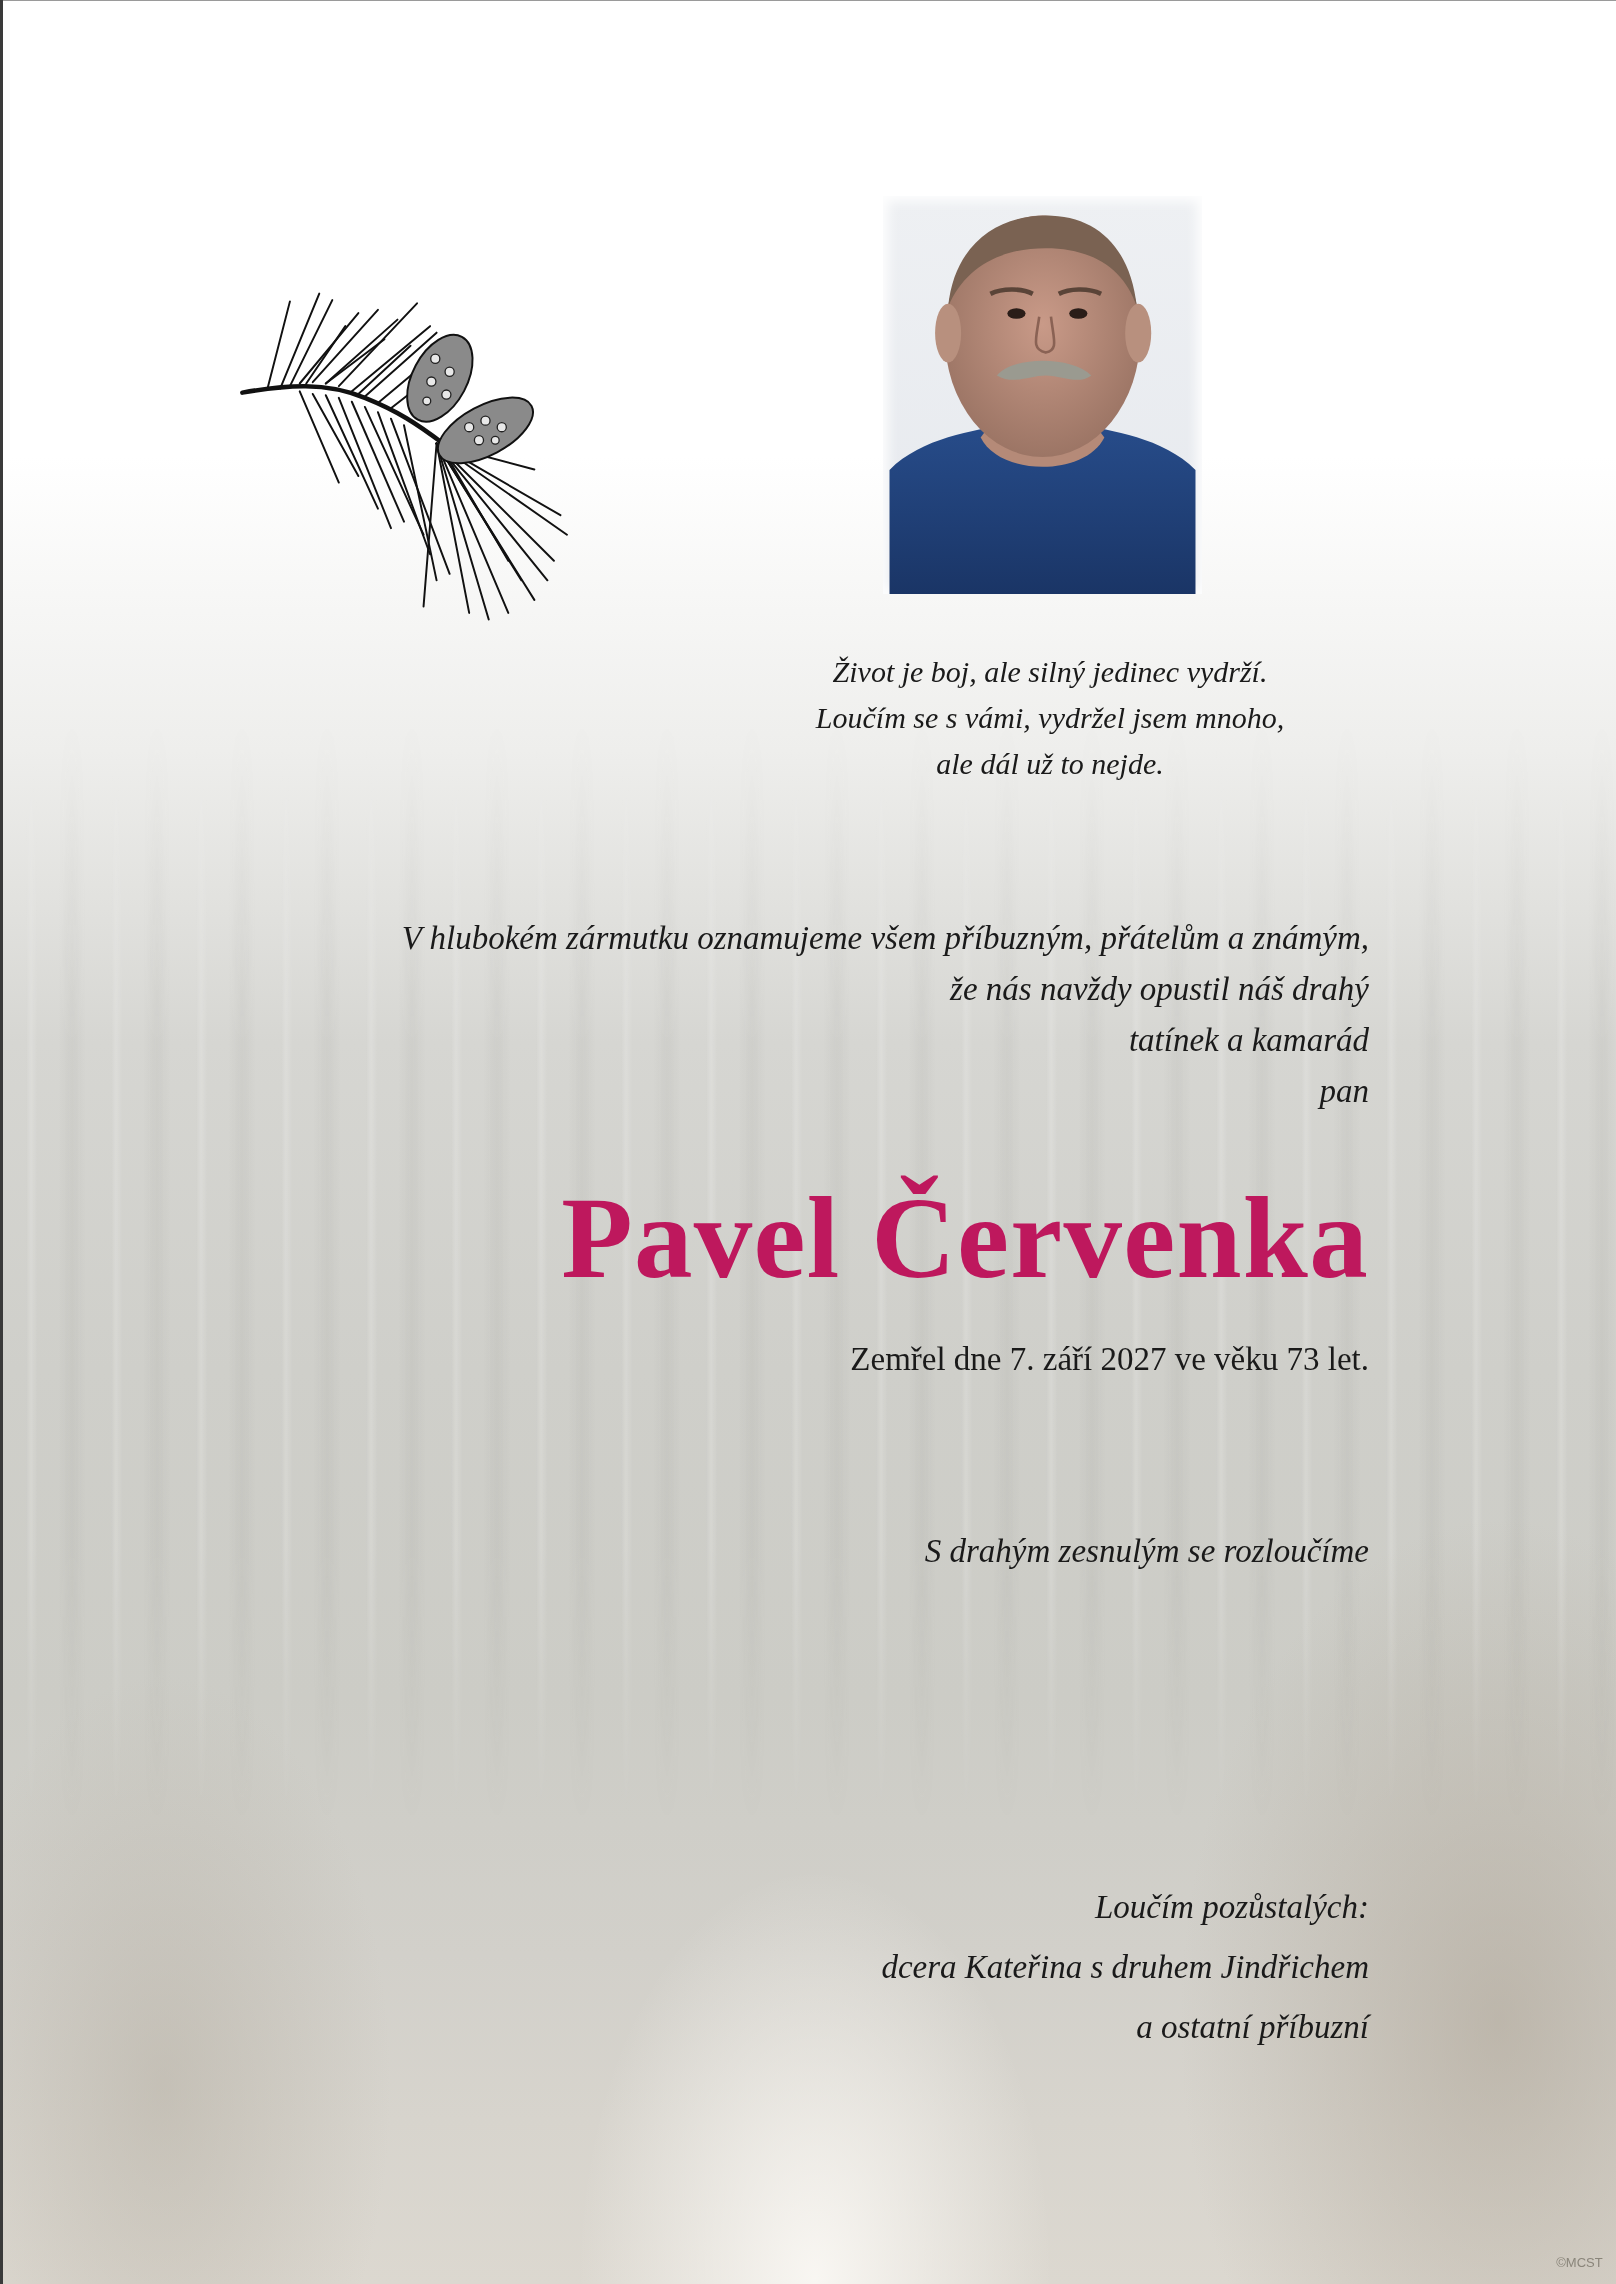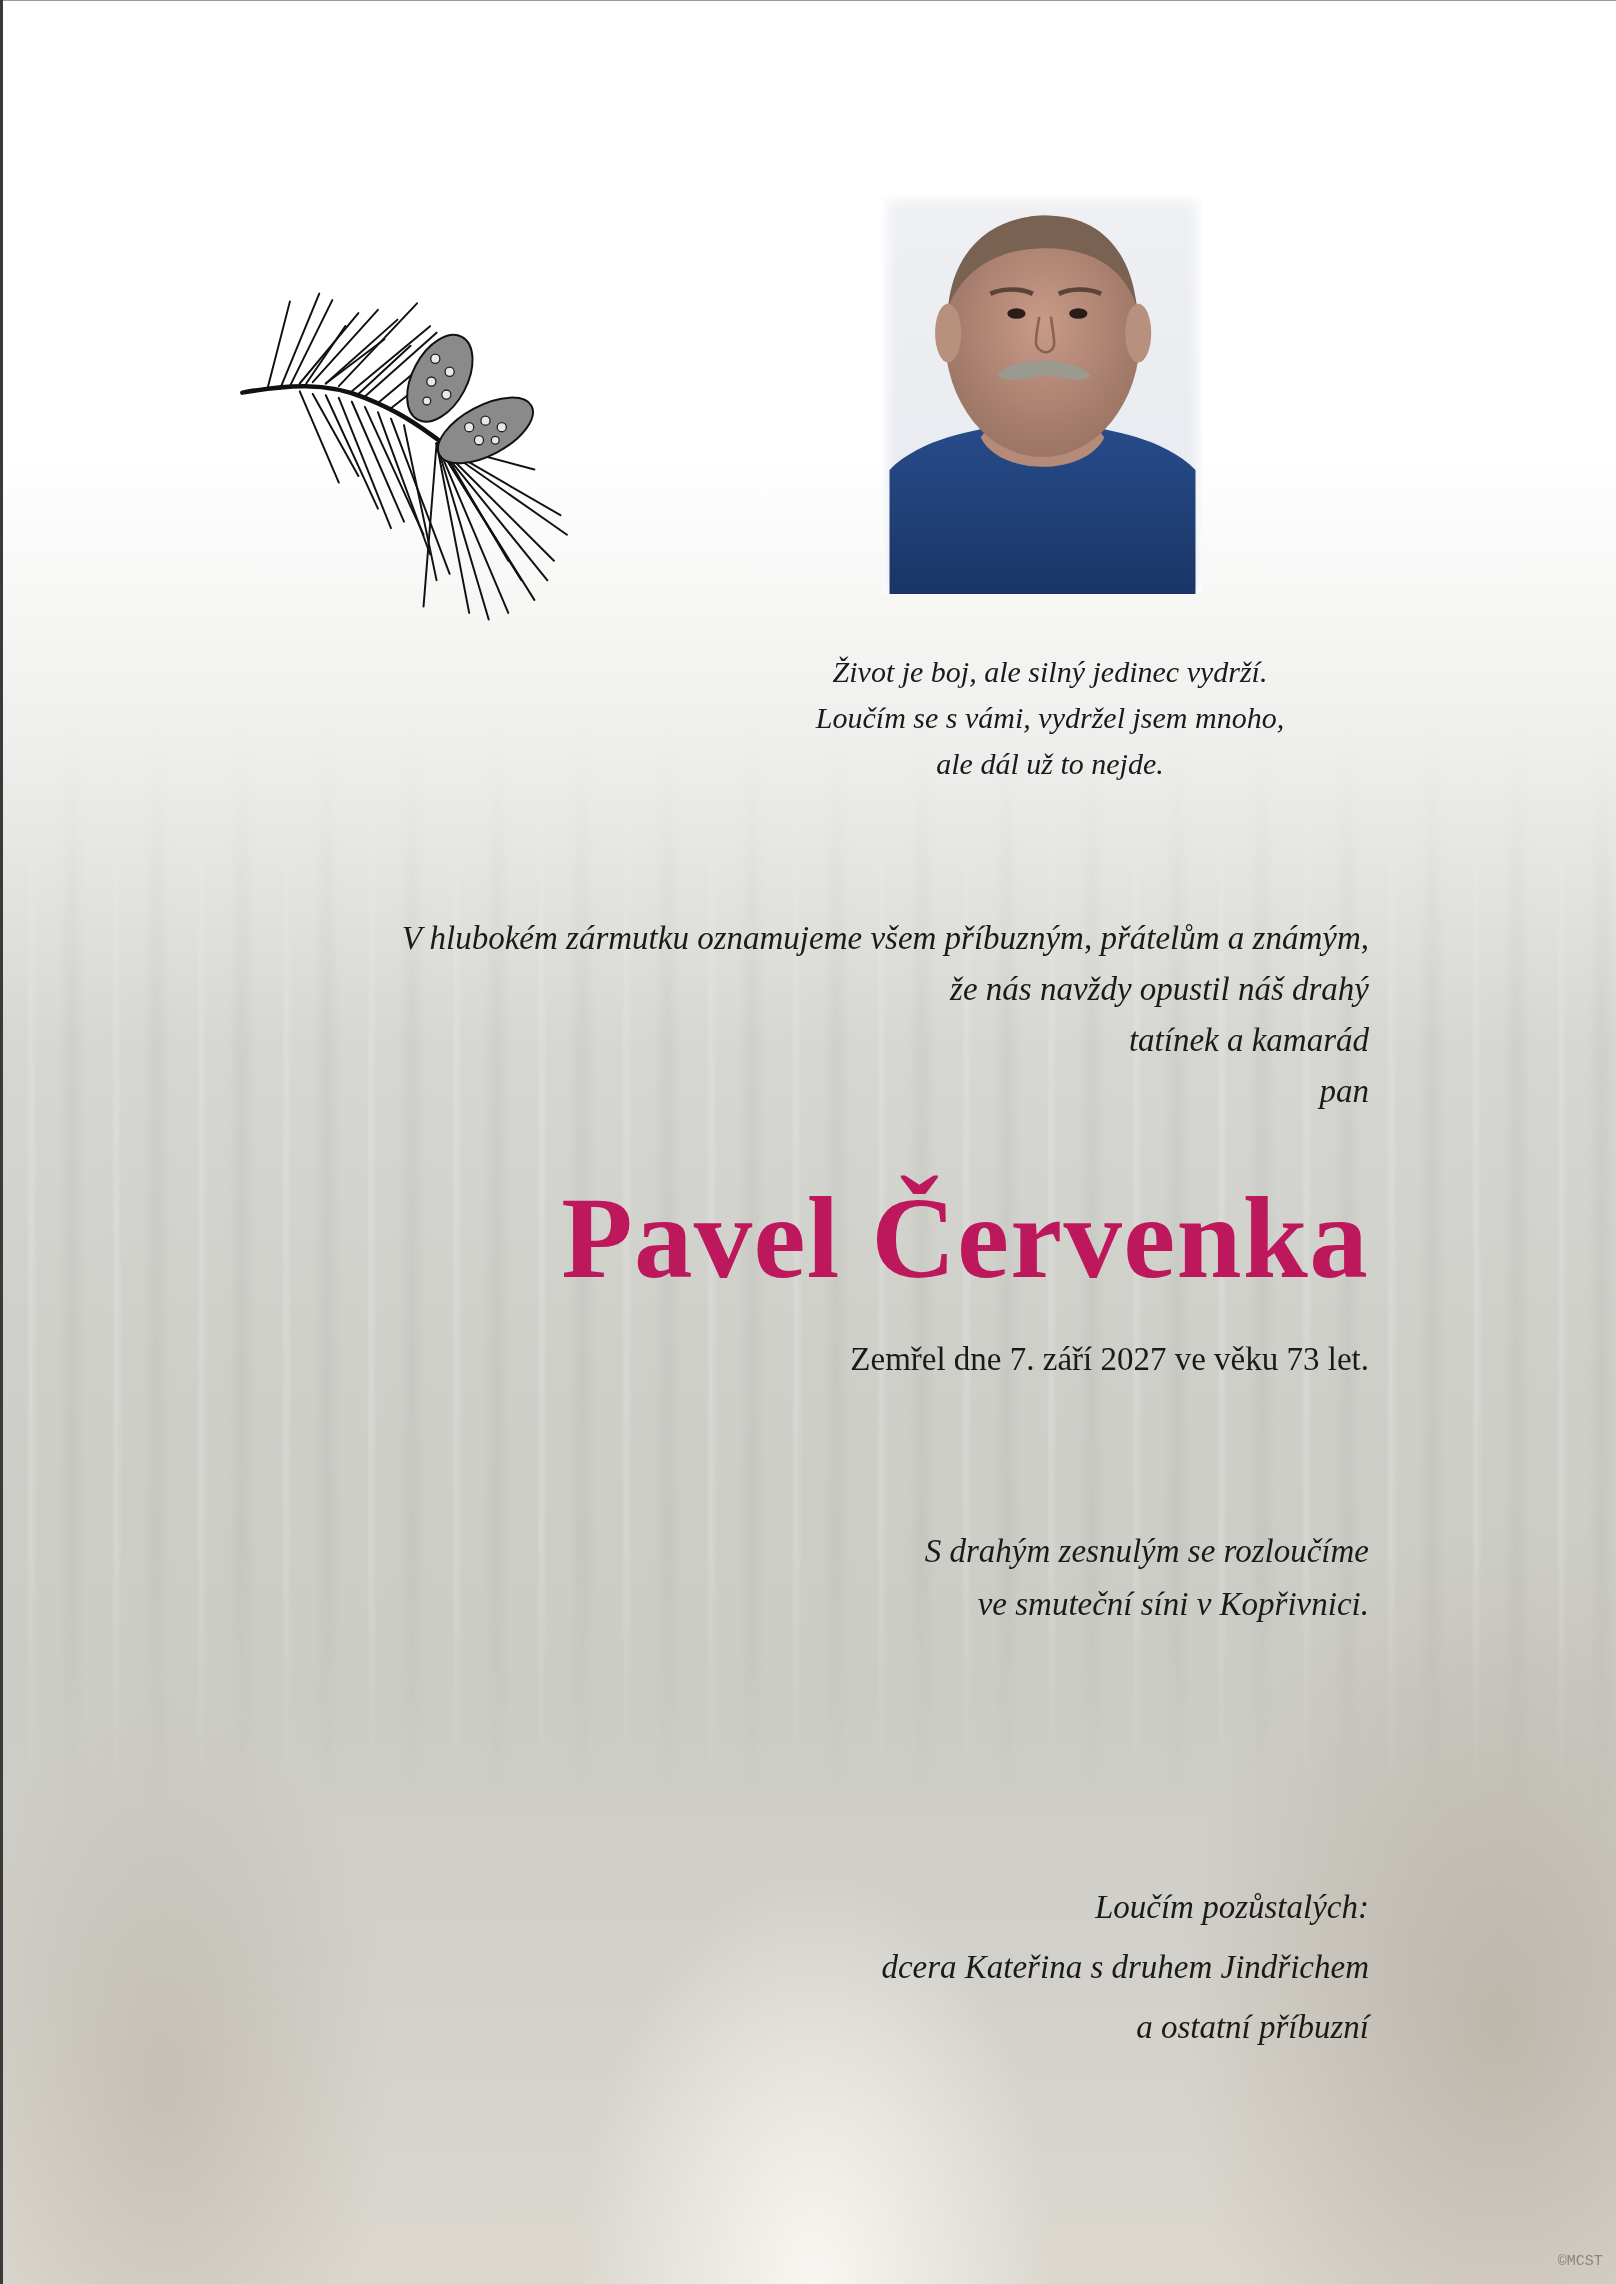--- a/index.html
+++ b/index.html
@@ -56,21 +56,21 @@
     top: 1173px; font-size: 117px; font-weight: bold; line-height: 130px; letter-spacing: 1.3px;
     color: #be185d;
   }
   .died { top: 1336px; font-size: 33px; line-height: 46px; }
   .farewell { top: 1525px; font-size: 33px; line-height: 53px; }
   .farewell .bold { font-weight: bold; font-size: 42px; letter-spacing: 0.7px; }
   .family { top: 1877px; font-size: 33px; line-height: 60px; }
   .line { display: block; font-style: italic; }
   .copyright {
     position: absolute; right: 14.3px; bottom: 14.3px;
-    font-family: Liberation Mono, monospace; font-size: 15px; color: #8a857a; margin-left: 16px;
+    font-family: Liberation Sans, sans-serif; font-size: 13px; color: #8a857a; margin-left: 16px;
   }
 </style>
 </head>
 <body>
 
 <div class="bg"></div>
 <div class="trees"></div>
 <div class="top-border"></div>
 <div class="left-border"></div>
 
@@ -176,21 +176,20 @@
   <span class="line">tatínek a kamarád</span>
   <span class="line">pan</span>
 </div>
 
 <div class="block name">Pavel Červenka</div>
 
 <div class="block died">Zemřel dne 7. září 2027 ve věku 73 let.</div>
 
 <div class="block farewell">
   <span class="line">S drahým zesnulým se rozloučíme</span>
-  <span class="line">ve smuteční síni v Kopřivnici.</span>
 </div>
 
 <div class="block family">
   <span class="line">Loučím pozůstalých:</span>
   <span class="line">dcera Kateřina s druhem Jindřichem</span>
   <span class="line">a ostatní příbuzní</span>
 </div>
 
 <div class="copyright">©MCST</div>
 

